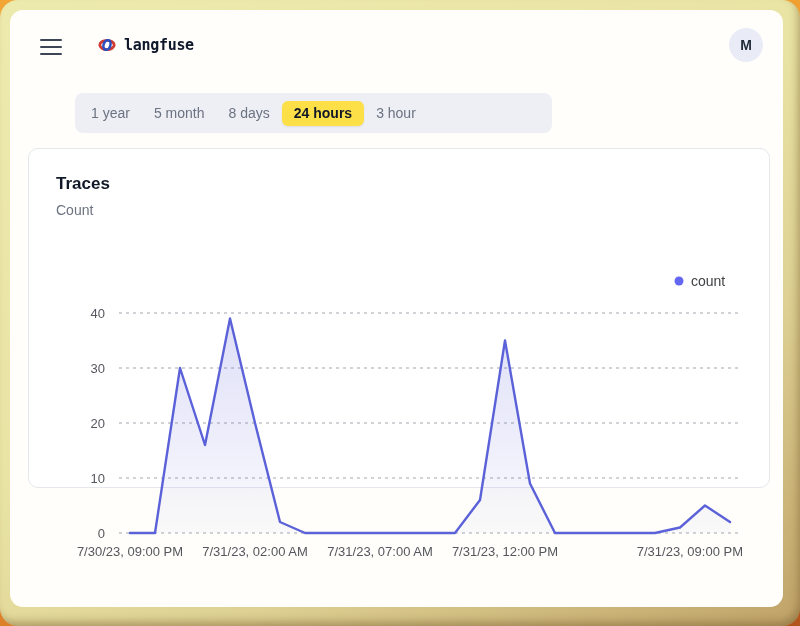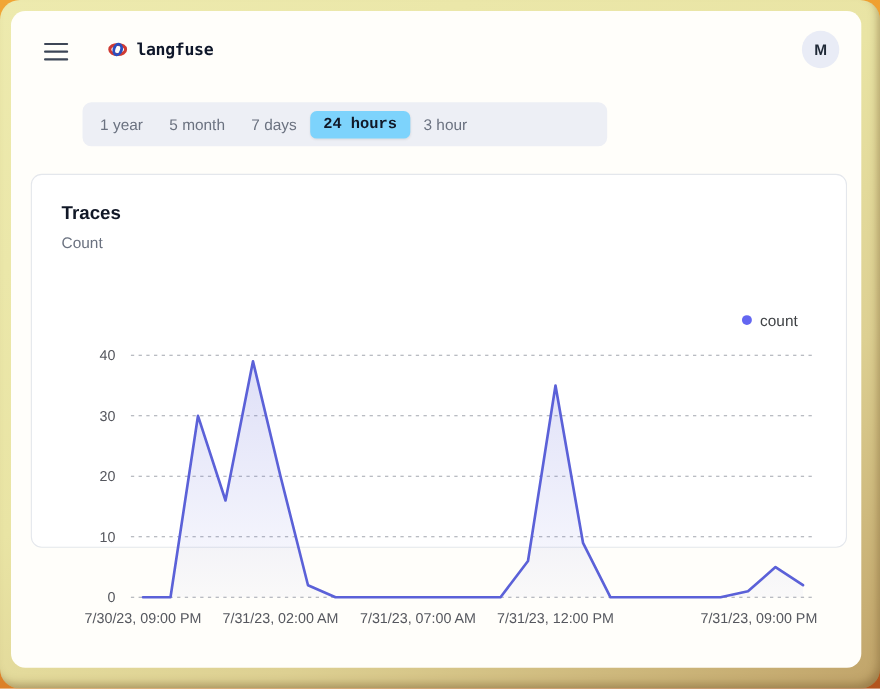--- a/index.html
+++ b/index.html
@@ -25,23 +25,23 @@
   .brand { position:absolute; left:88px; top:24px; height:22px; display:flex; align-items:center; gap:8px; cursor:pointer; }
   .brand-name { font-family:"DejaVu Sans Mono", monospace; font-weight:700; font-size:15px; color:#0f172a; letter-spacing:-.3px; }
   .avatar { position:absolute; right:20px; top:18px; width:34px; height:34px; border-radius:50%;
     background:#e9ecf6; display:flex; align-items:center; justify-content:center;
     font-size:14px; font-weight:600; color:#1f2937; cursor:pointer; }
   
   .tabs { position:absolute; left:18px; top:83px; width:477px; height:40px; background:#edeff5;
     border-radius:8px; display:flex; align-items:center; padding:0 4px;margin-left:47px; }
   .tab { border:none; background:transparent; font-family:inherit; font-size:14px; color:#6b7280;
     padding:4px 12px; border-radius:6px; cursor:pointer; white-space:nowrap; line-height:17px; }
-  .tab.selected { background:#7dd3fc; color:#111827; font-weight:600; box-shadow:0 1px 2px rgba(0,0,0,.07);font-family:Liberation Mono, monospace; }
+  .tab.selected { background:#fde047; color:#111827; font-weight:600; box-shadow:0 1px 2px rgba(0,0,0,.07); }
   
-  .card { position:absolute; left:18px; top:148px; width:742px; height:340px;
+  .card { position:absolute; left:18px; top:138px; width:742px; height:340px;
     background:#ffffff; border:1px solid #e4e7ec; border-radius:10px; }
   .card-title { position:absolute; left:27px; top:25px; font-size:17px; font-weight:700; color:#111827; }
   .card-subtitle { position:absolute; left:27px; top:53px; font-size:14px; color:#6b7280; }
   #chart-svg { position:absolute; left:0; top:0; width:740px; height:445px; }
   #chart-svg text { font-family:"Liberation Sans", sans-serif; }
 </style>
 </head>
 <body>
 
 <div class="frame">
@@ -61,21 +61,21 @@
       <span class="brand-name">langfuse</span>
     </div>
 
     <div class="avatar">
       <span>M</span>
     </div>
 
     <div class="tabs">
       <button class="tab">1 year</button>
       <button class="tab">5 month</button>
-      <button class="tab">7 days</button>
+      <button class="tab">8 days</button>
       <button class="tab selected">24 hours</button>
       <button class="tab">3 hour</button>
     </div>
 
     <div class="card">
       <div class="card-title">Traces</div>
       <div class="card-subtitle">Count</div>
       <svg id="chart-svg" viewBox="0 0 740 445">
           <defs>
             <linearGradient id="areaGrad" x1="0" y1="0" x2="0" y2="1">

